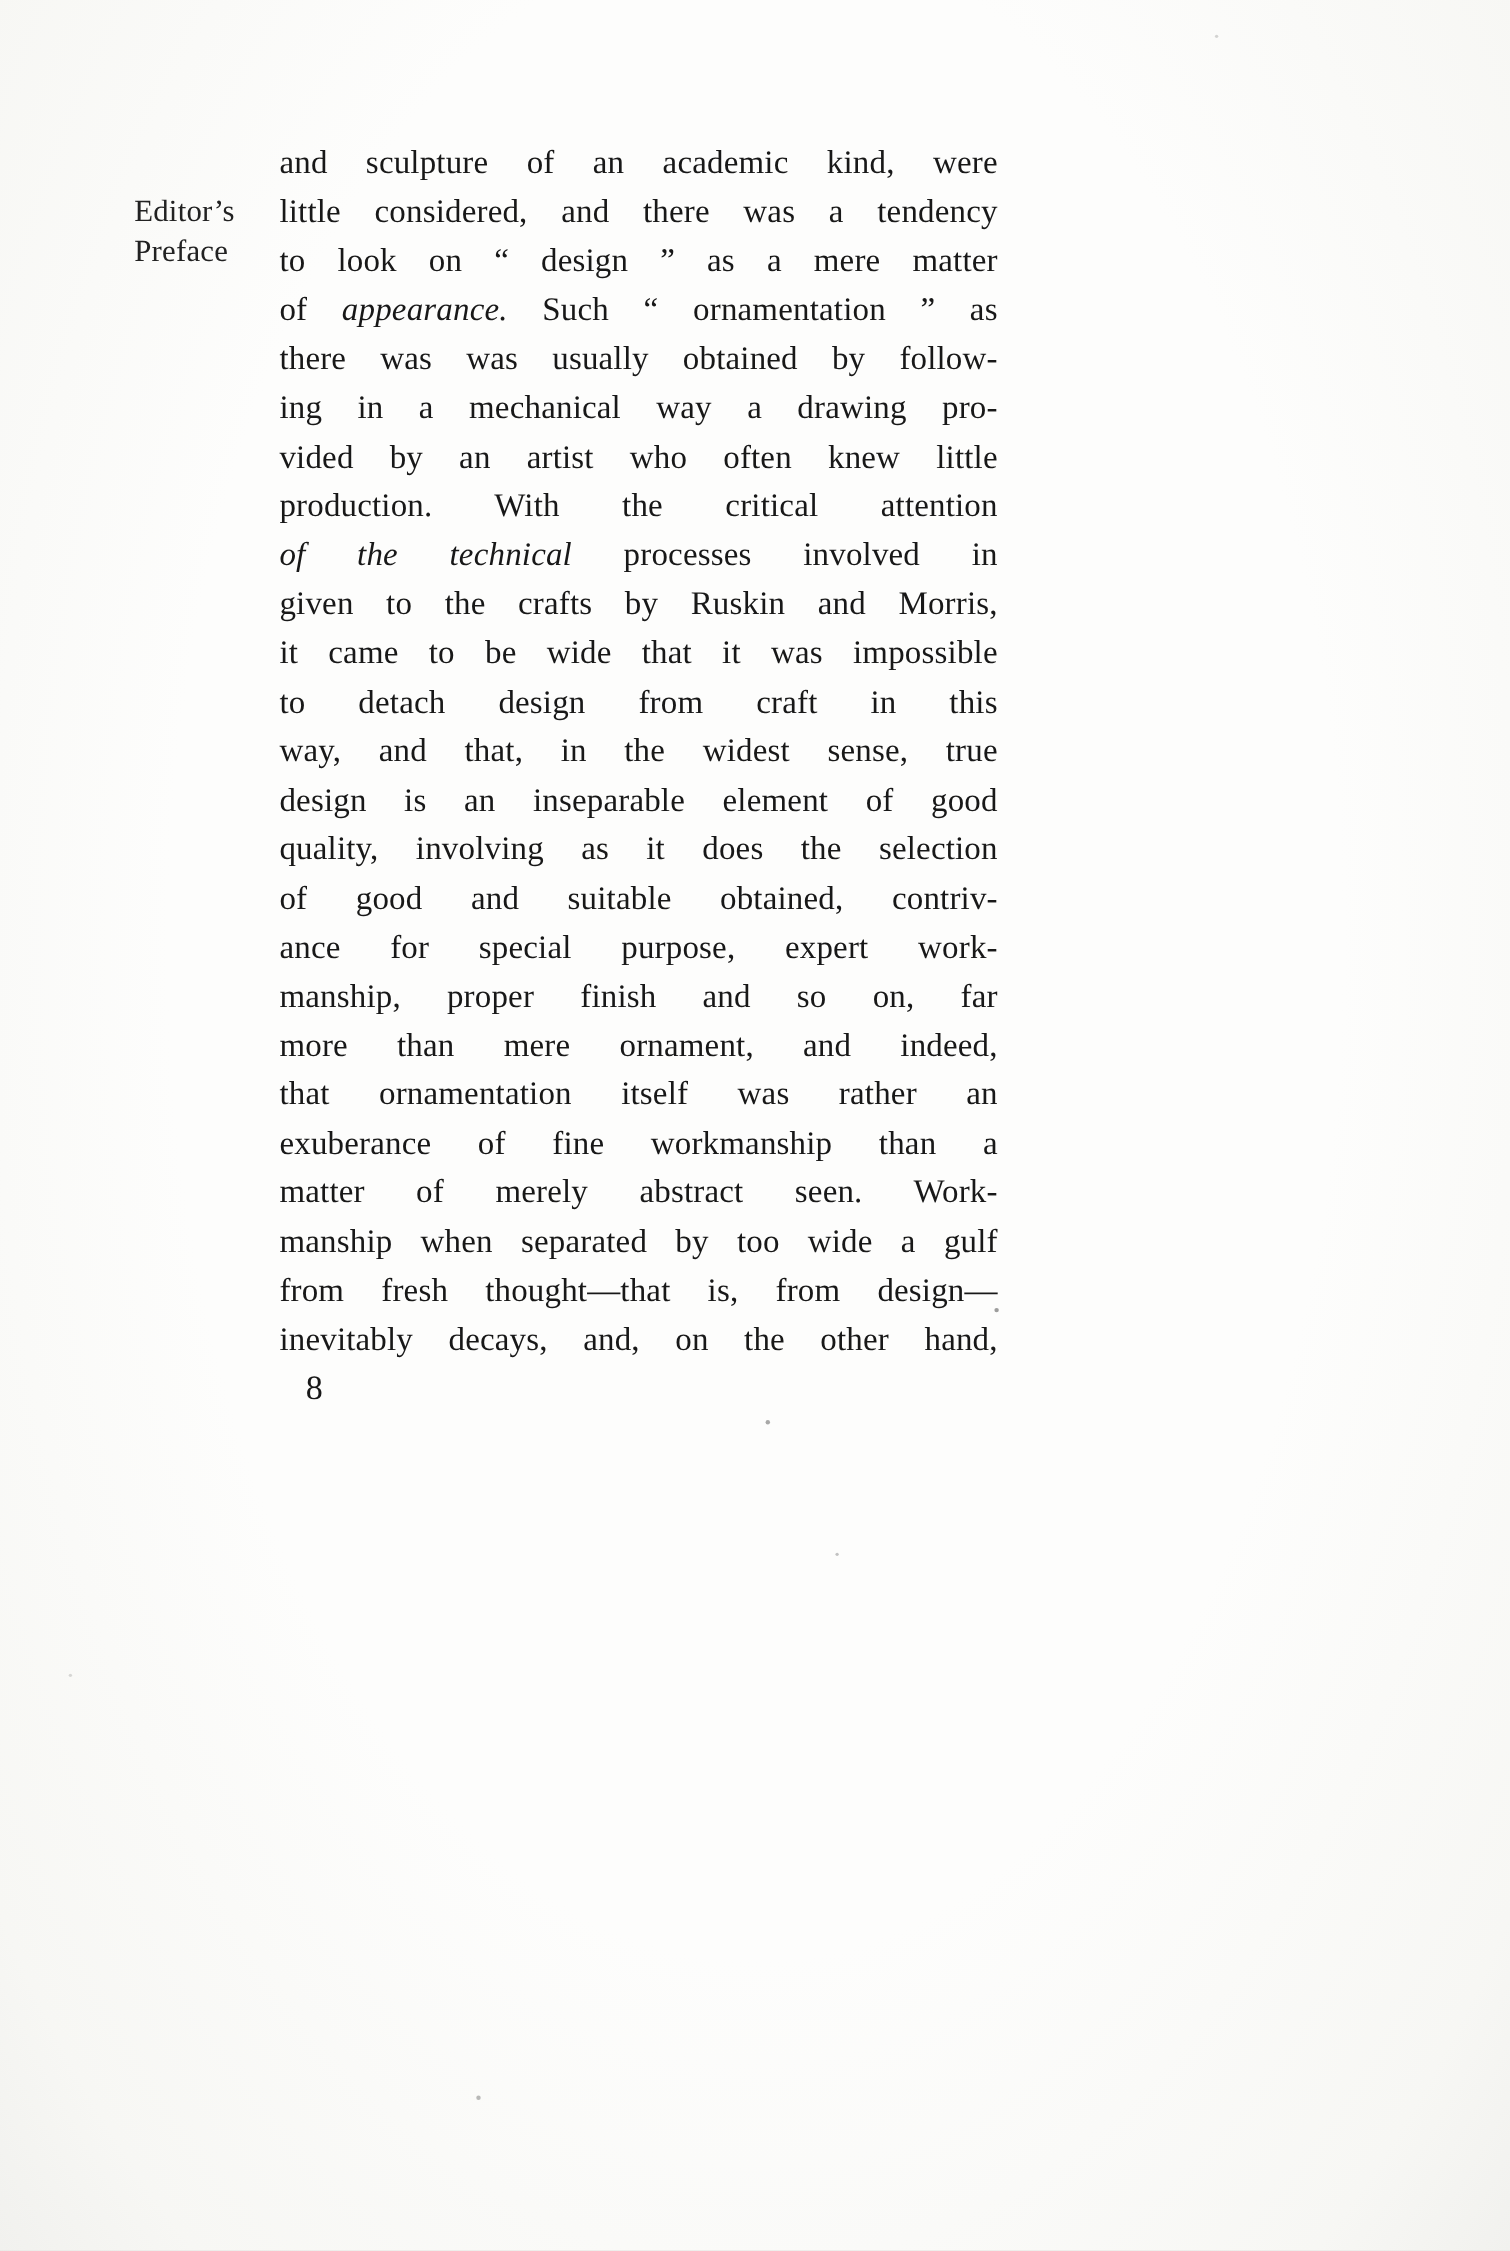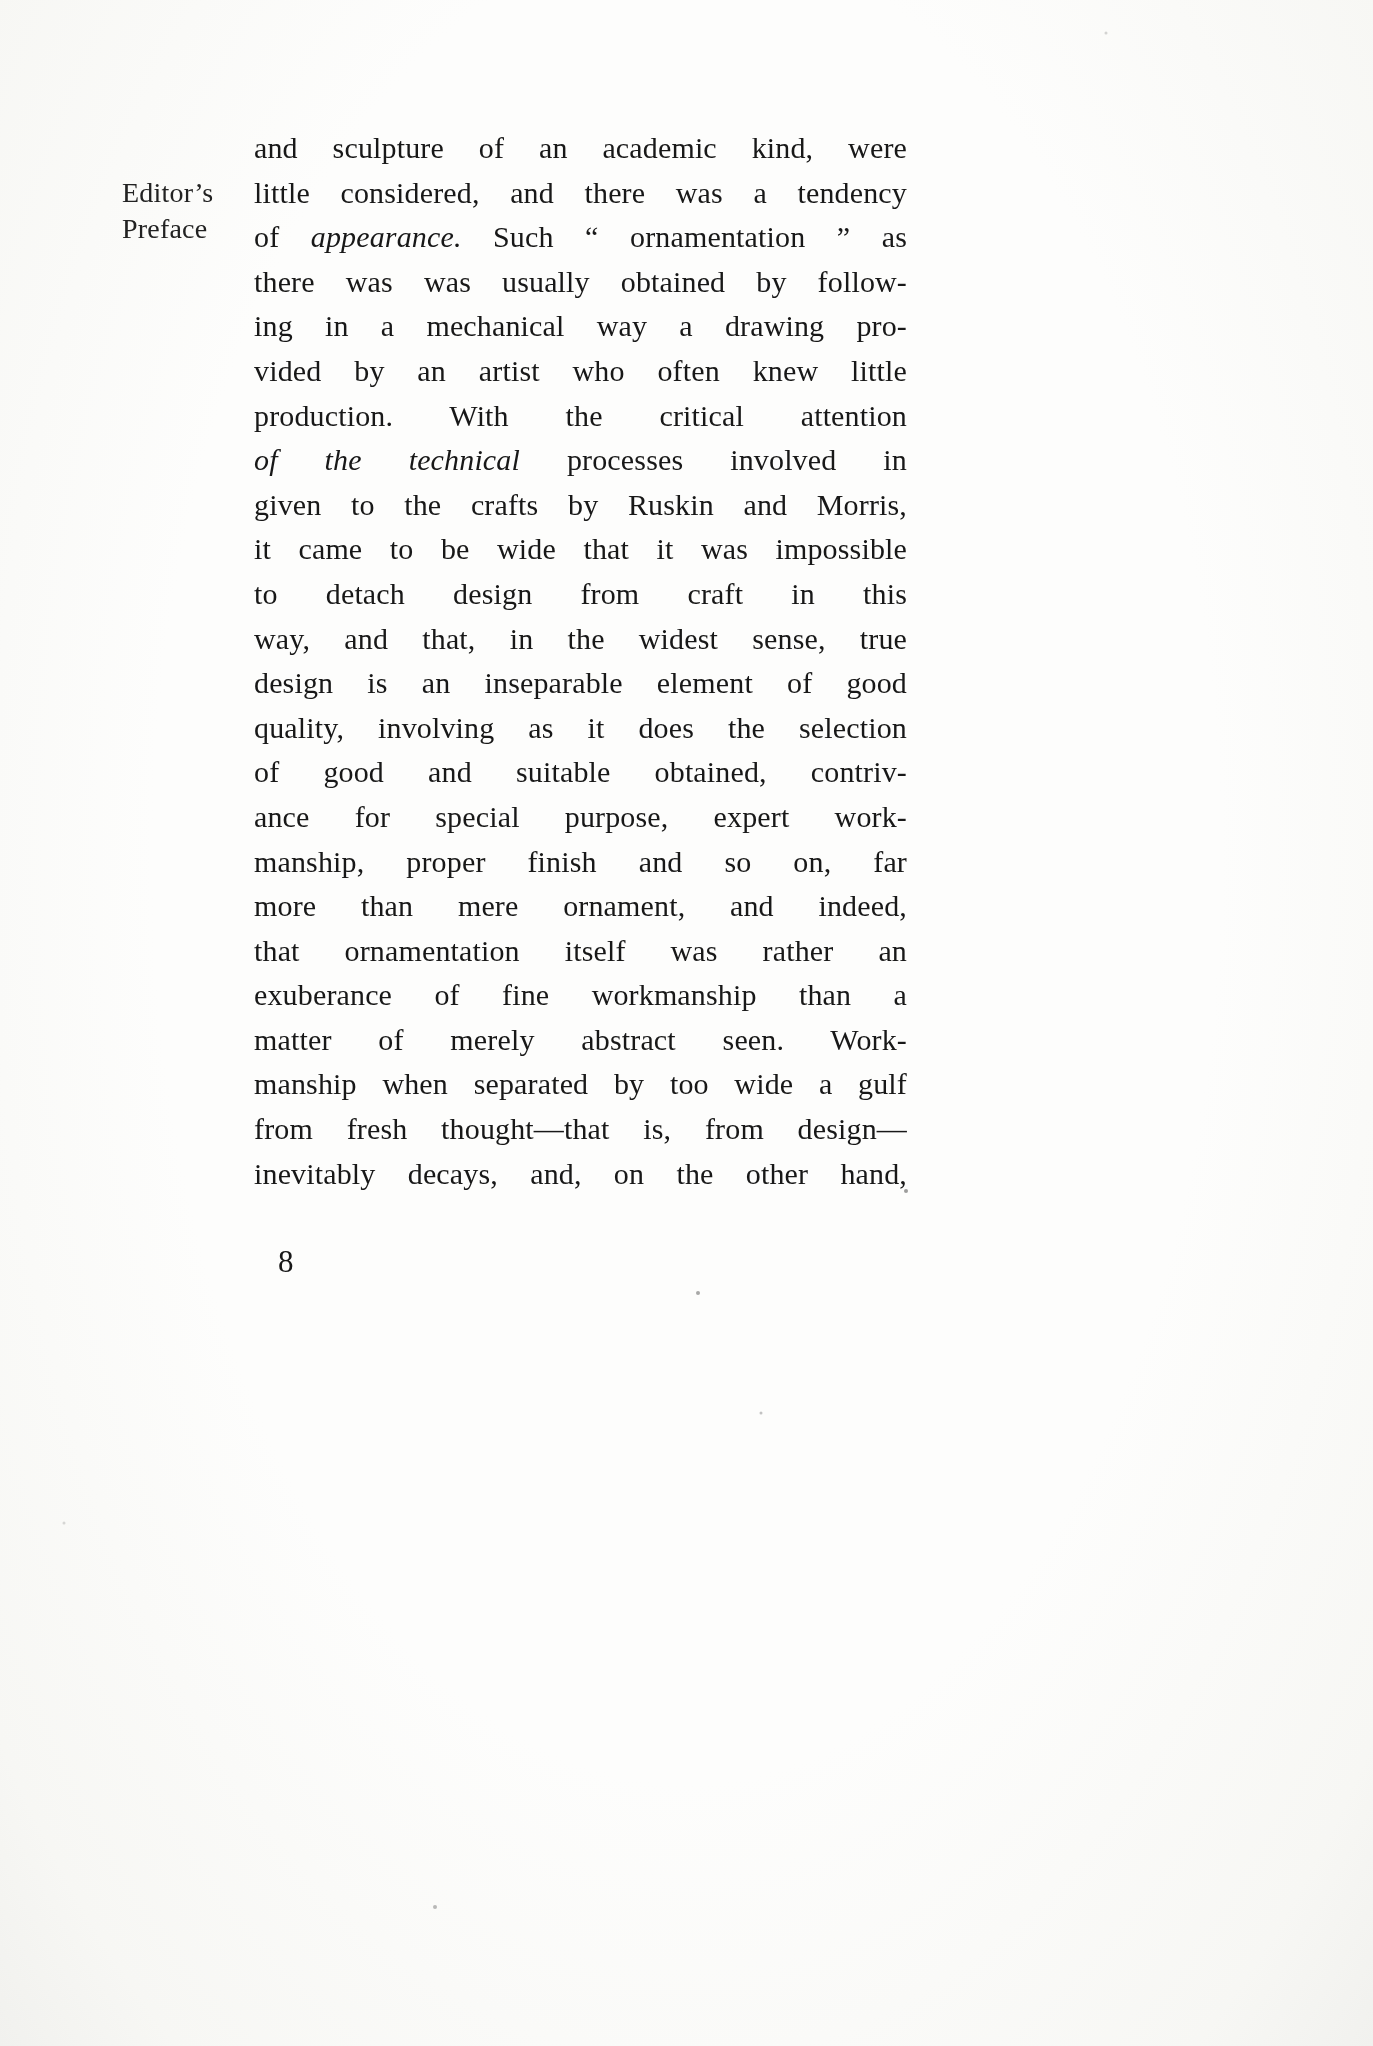--- a/index.html
+++ b/index.html
@@ -70,20 +70,21 @@
 <div class="page">
 
   <div class="margin-note">
     <div class="mn-line">Editor’s</div>
     <div class="mn-line">Preface</div>
   </div>
 
   <div class="body-text">
       <div class="line"><span>and sculpture of an academic kind, were</span></div>
       <div class="line"><span>little considered, and there was a tendency</span></div>
+      <div class="line"><span>to look on “ design ” as a mere matter</span></div>
       <div class="line"><span>of </span><span class="it">appearance.</span><span>  Such “ ornamentation ” as</span></div>
       <div class="line"><span>there was was usually obtained by follow-</span></div>
       <div class="line"><span>ing in a mechanical way a drawing pro-</span></div>
       <div class="line"><span>vided by an artist who often knew little</span></div>
       <div class="line"><span>production.  With the critical attention</span></div>
       <div class="line"><span class="it">of the technical</span><span> processes involved in</span></div>
       <div class="line"><span>given to the crafts by Ruskin and Morris,</span></div>
       <div class="line"><span>it came to be wide that it was impossible</span></div>
       <div class="line"><span>to detach design from craft in this</span></div>
       <div class="line"><span>way, and that, in the widest sense, true</span></div>

